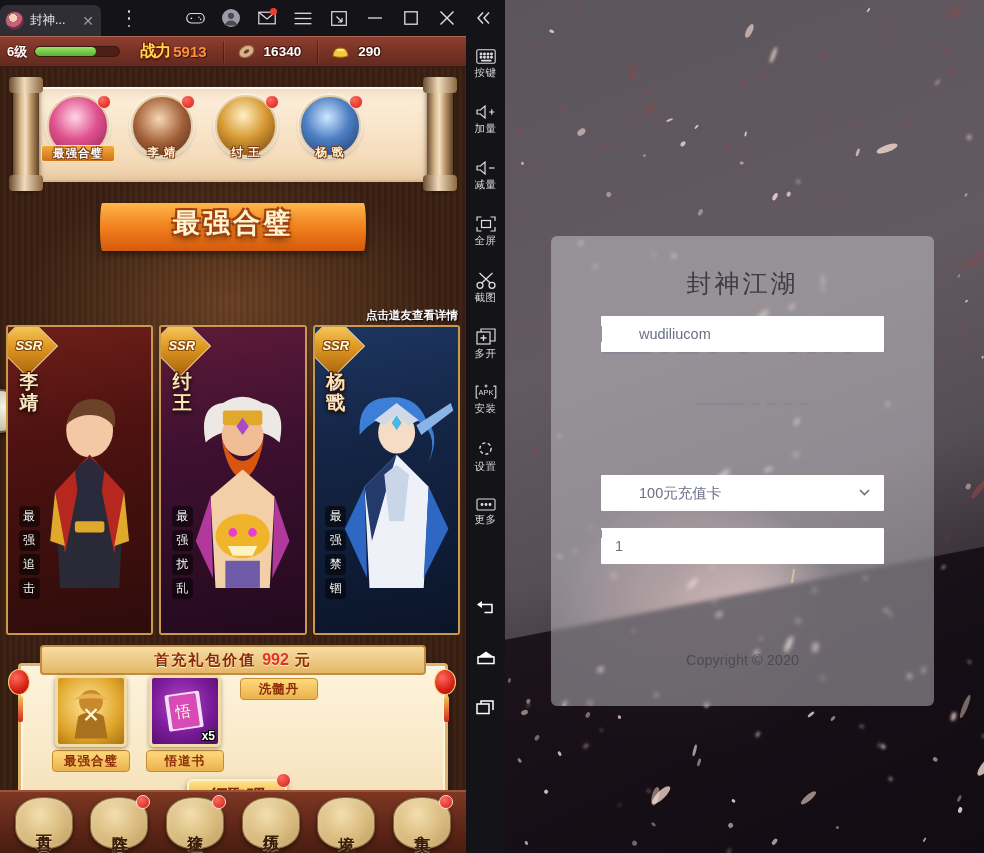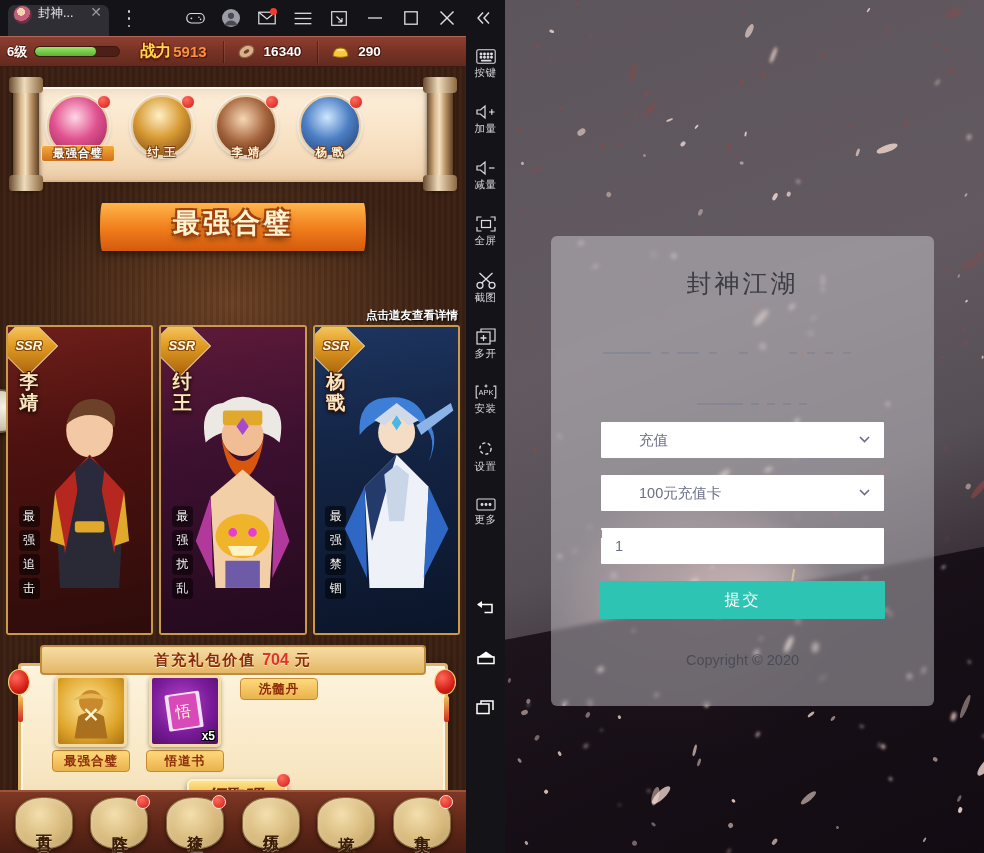--- a/index.html
+++ b/index.html
@@ -32,23 +32,23 @@
     position: absolute; left: 0; top: 0; width: 505px; height: 853px;
     background: #141418;
   }
 
   
   .titlebar {
     position: absolute; left: 0; top: 0; width: 505px; height: 36px;
     background: #141418;
   }
   .tab {
-    position: absolute; left: 8px; top: 5px; width: 101px; height: 31px;
+    position: absolute; left: 0; top: 5px; width: 101px; height: 31px;
     background: #2e2e34; border-radius: 7px 7px 0 0;
-    display: flex; padding: 0 5px;
+    display: flex; align-items: center; padding: 0 5px;
   }
   .tab-favicon {
     width: 19px; height: 19px; border-radius: 50%;
     background: radial-gradient(circle at 42% 34%, #f6d2b5 0 26%, #c4607a 27% 60%, #7c2b48 61% 100%);
     border: 1px solid #4a3a40; flex: 0 0 auto;
   }
   .tab-title {
     color: #e9e9ef; font-size: 12.5px; margin-left: 6px; flex: 1;
     white-space: nowrap; overflow: hidden;
   }
@@ -702,28 +702,28 @@
         <div class="scroll-paper"></div>
         <div class="scroll-rod l"></div>
         <div class="scroll-rod r"></div>
         <div class="hero-row" id="hero-row">
             <div class="hero-av">
               <div class="hero-circle" style="background:radial-gradient(circle at 45% 35%, #ffd7e6, #e0528f 45%, #8d1f52 100%)"></div>
               <span class="hero-reddot"></span>
               <div class="hero-name boxed">最强合璧</div>
             </div>
             <div class="hero-av">
+              <div class="hero-circle" style="background:radial-gradient(circle at 45% 38%, #f7d7b4, #a2613a 50%, #4b2415 100%)"></div>
+              <span class="hero-reddot"></span>
+              <div class="hero-name">李 靖</div>
+            </div>
+            <div class="hero-av">
               <div class="hero-circle" style="background:radial-gradient(circle at 45% 32%, #fff0c6, #d79a33 45%, #6c3a12 100%)"></div>
               <span class="hero-reddot"></span>
               <div class="hero-name">纣 王</div>
-            </div>
-            <div class="hero-av">
-              <div class="hero-circle" style="background:radial-gradient(circle at 45% 38%, #f7d7b4, #a2613a 50%, #4b2415 100%)"></div>
-              <span class="hero-reddot"></span>
-              <div class="hero-name">李 靖</div>
             </div>
             <div class="hero-av">
               <div class="hero-circle" style="background:radial-gradient(circle at 45% 35%, #cfe7ff, #4d7fc4 45%, #1b3466 100%)"></div>
               <span class="hero-reddot"></span>
               <div class="hero-name">杨 戬</div>
             </div>
           </div>
       </div>
 
       <div class="banner-ribbon"></div>
@@ -815,21 +815,21 @@
         <div class="lantern l">
             <div class="bulb"></div>
             <div class="tassel"></div>
           </div>
         <div class="lantern r">
             <div class="bulb"></div>
             <div class="tassel"></div>
           </div>
         <div class="gift-header">
           <span class="t">首充礼包价值</span>
-          <span class="v">704</span>
+          <span class="v">992</span>
           <span class="t">元</span>
         </div>
         <div class="gift-items" id="gift-items">
             <div class="gift-item">
               <div class="gi-icon gold"><svg viewBox="0 0 72 72" style="width:100%;height:100%">
                   <circle cx="36" cy="26" r="13" fill="#c98a2e"></circle>
                   <path d="M16 24 Q36 10 56 24 Q36 20 16 24Z" fill="#e8b352"></path>
                   <path d="M22 42 Q36 32 50 42 L54 66 L18 66Z" fill="#a9701f"></path>
                   <path d="M30 34 L42 46 M42 34 L30 46" stroke="#fff6d0" stroke-width="2.5"></path>
                 </svg></div>
@@ -992,53 +992,47 @@
             <path d="M6 5 V2 H18 V11"></path>
           </svg>
         </div>
       </div>
     </div>
   </div>
 
   <div class="card">
     <div class="card-title">封神江湖</div>
 
+    <div class="field f1">wudiliucom</div>
     <div class="caret c1"></div>
     <div class="artifact" style="left:52px; top:116px; width:48px;"></div>
     <div class="artifact" style="left:110px; top:116px; width:8px;"></div>
     <div class="artifact" style="left:126px; top:116px; width:22px;"></div>
     <div class="artifact" style="left:158px; top:116px; width:8px;"></div>
     <div class="artifact" style="left:188px; top:116px; width:9px;"></div>
     <div class="artifact" style="left:238px; top:116px; width:8px;"></div>
     <div class="artifact" style="left:256px; top:116px; width:8px;"></div>
     <div class="artifact" style="left:274px; top:116px; width:8px;"></div>
     <div class="artifact" style="left:292px; top:116px; width:8px;"></div>
 
     <div class="caret c2"></div>
     <div class="artifact" style="left:146px; top:167px; width:46px;"></div>
     <div class="artifact" style="left:200px; top:167px; width:8px;"></div>
     <div class="artifact" style="left:216px; top:167px; width:8px;"></div>
     <div class="artifact" style="left:232px; top:167px; width:8px;"></div>
     <div class="artifact" style="left:248px; top:167px; width:8px;"></div>
 
-    <div class="field f3 sel">
-      <span>充值</span>
-      <svg class="chev" viewBox="0 0 11 7" fill="none" stroke="currentColor" stroke-width="1.6">
-        <path d="M1 1 L5.5 5.6 L10 1"></path>
-      </svg>
-    </div>
 
     <div class="field f4 sel">
       <span>100元充值卡</span>
       <svg class="chev" viewBox="0 0 11 7" fill="none" stroke="currentColor" stroke-width="1.6">
         <path d="M1 1 L5.5 5.6 L10 1"></path>
       </svg>
     </div>
 
     <div class="field f5" style="padding-left:14px">1</div>
     <div class="caret c5"></div>
 
     <div class="submit-tick"></div>
-    <div class="submit">提交</div>
     <div class="copyright">Copyright © 2020</div>
   </div>
 
 </div>
 
 </body></html>

